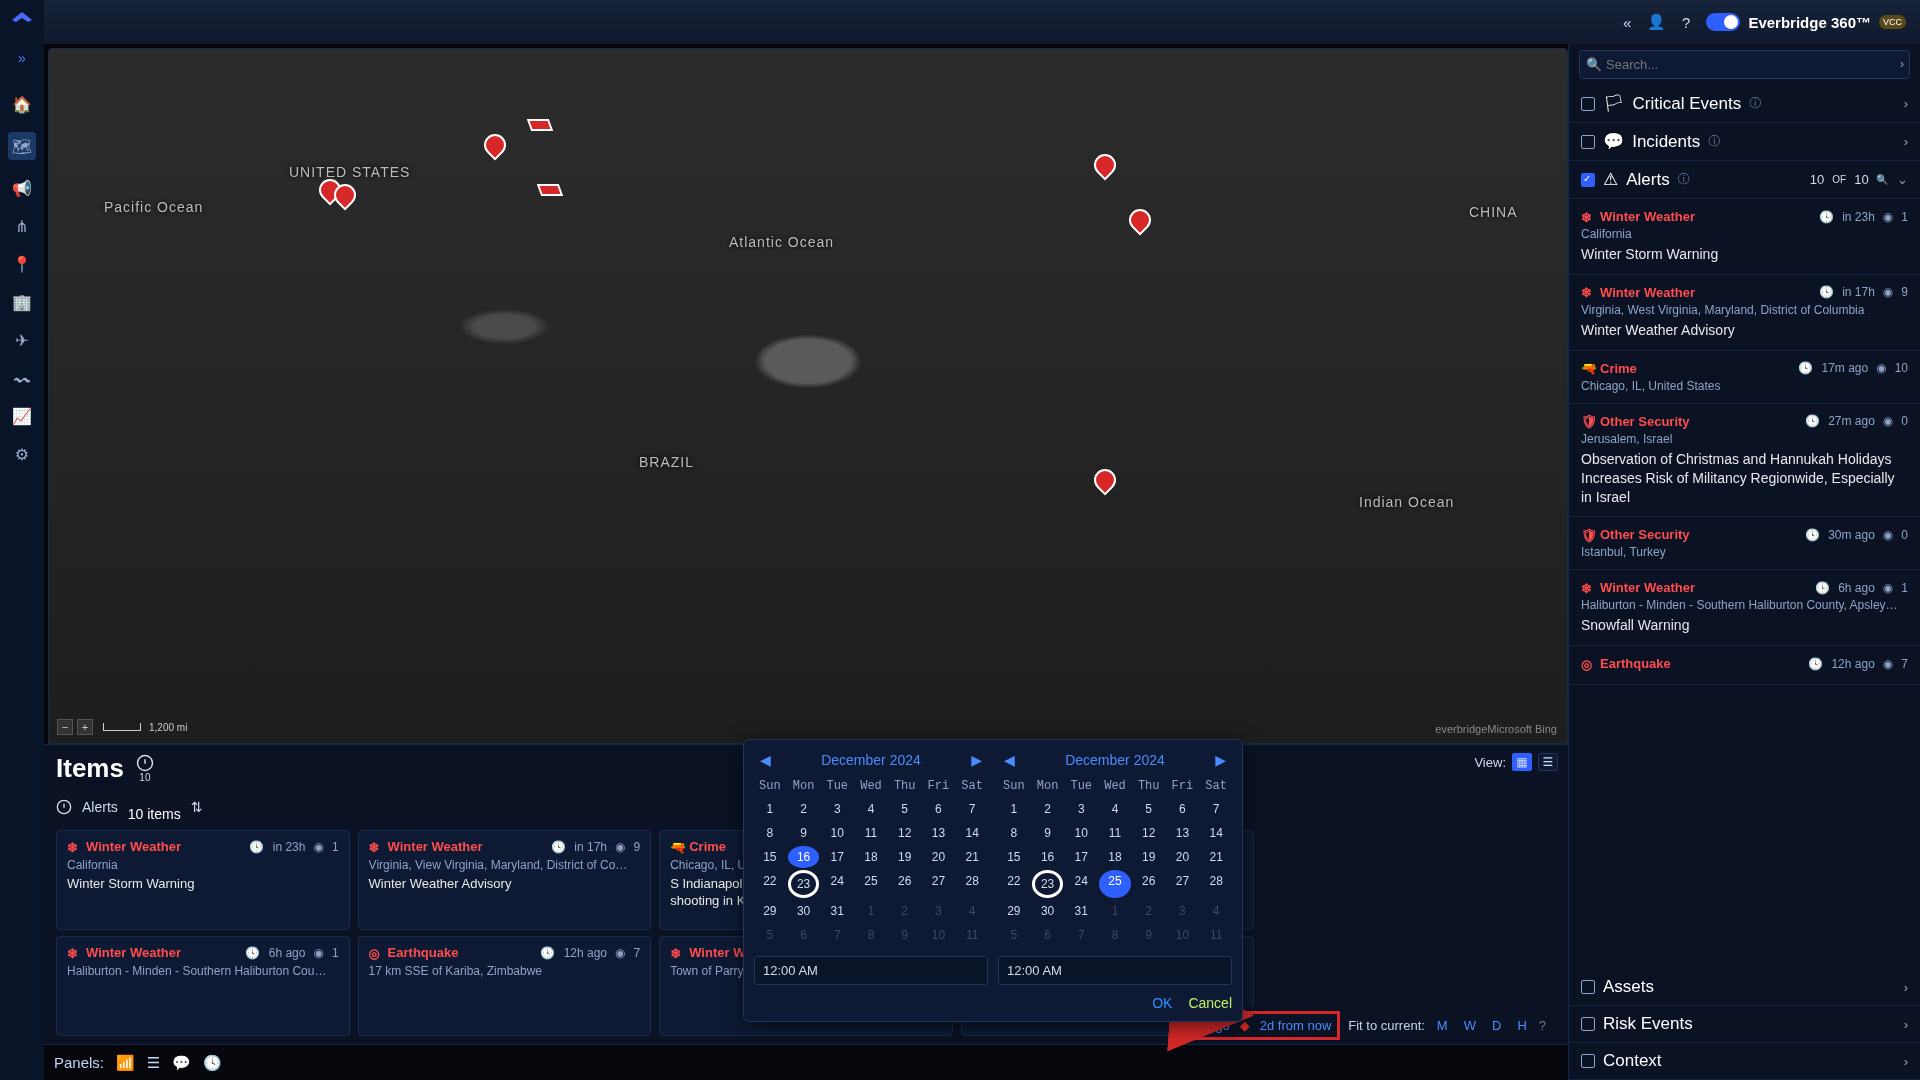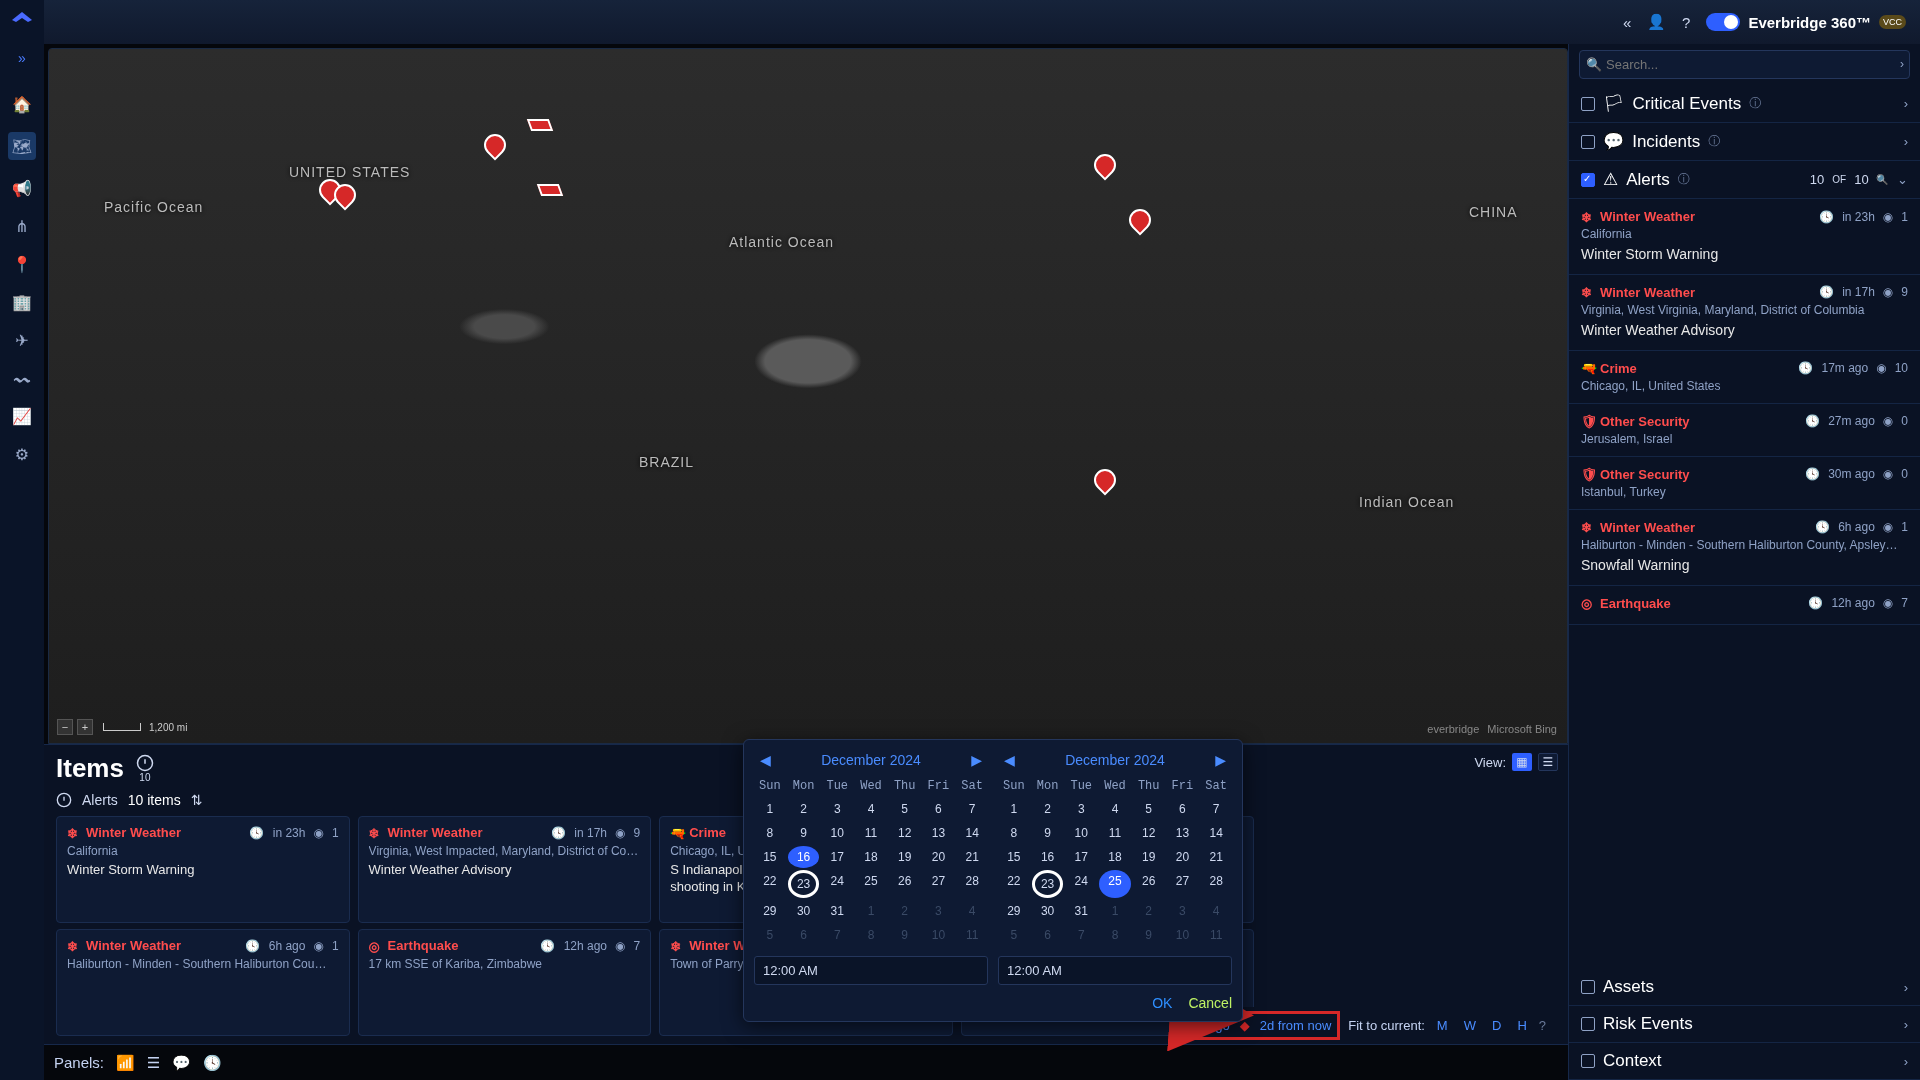--- a/index.html
+++ b/index.html
@@ -24,28 +24,28 @@
 .map-area .world { position:absolute; inset:0; background: radial-gradient(ellipse at 30% 40%, #4a4a4a 2%, transparent 3%),
   radial-gradient(ellipse at 50% 45%, #5a5a5a 4%, transparent 5%),
   linear-gradient(180deg,#2c2c2c 0%, #1e1e1e 100%); }
 .map-label { position:absolute; color:#bbb; font-size:14px; letter-spacing:1px; font-weight:500; text-shadow:0 0 4px #000; }
 .map-marker { position:absolute; width:22px; height:22px; background:#d62828; border:2px solid #fff; border-radius:50% 50% 50% 0; transform:rotate(-45deg); }
 .map-marker.poly { border-radius:0; transform:skewX(20deg); height:12px; }
 .map-zoom { position:absolute; left:8px; bottom:8px; display:flex; align-items:center; gap:4px; font-size:11px; color:#ccc; }
 .map-zoom .zb { width:16px; height:16px; background:#333; display:flex; align-items:center; justify-content:center; cursor:pointer; border:1px solid #555; }
 .map-scale { border-bottom:1px solid #ccc; border-left:1px solid #ccc; border-right:1px solid #ccc; padding:0 18px; height:8px; margin-left:6px; }
 .map-scale-text{ font-size:10px; margin-left:4px;}
-.map-attrib { position:absolute; right:10px; bottom:8px; color:#888; font-size:11px; display:flex; align-items:center; gap:8px; }
+.map-attrib { position:absolute; right:10px; bottom:8px; color:#888; font-size:11px; display:flex; align-items:center; gap:0; }
 .items-panel { height:300px; background:#0a1224; border-top:1px solid #16284a; padding:8px 12px; display:flex; flex-direction:column; }
 .items-header { display:flex; align-items:center; gap:12px; }
 .items-title { font-size:26px; font-weight:600; color:#fff; }
 .items-badge { display:flex; flex-direction:column; align-items:center; color:#cfd9f0; font-size:10px; }
 .items-badge svg{width:18px;height:18px;}
 .alerts-row { display:flex; align-items:center; gap:10px; margin-top:8px; font-size:14px; color:#cfd9f0; }
-.alerts-row .count { color:#fff; }
+.alerts-row .count { color:#fff;margin-top:14px; }
 .cards-grid { flex:1; display:grid; grid-template-columns: repeat(5,1fr); gap:8px; margin-top:8px; overflow:hidden; }
 .card { background:#0e1a33; border:1px solid #1a2c4f; border-radius:4px; padding:8px 10px; font-size:13px; display:flex; flex-direction:column; gap:4px; }
 .card .chead { display:flex; align-items:center; justify-content:space-between; }
 .card .cat { display:flex; align-items:center; gap:5px; font-weight:600; }
 .card .cat.red { color:#ff4d4d; }
 .card .meta { display:flex; gap:8px; color:#8fa2c6; font-size:12px; align-items:center; }
 .card .loc { color:#8fa2c6; font-size:12px; white-space:nowrap; overflow:hidden; text-overflow:ellipsis; }
 .card .ttl { color:#e8e8e8; font-size:13px; line-height:1.3; }
 .panels-bar { height:36px; display:flex; align-items:center; gap:12px; padding:0 10px; color:#c5d3f2; font-size:15px; border-top:1px solid #16284a; }
 .panels-bar .picon { cursor:pointer; }
@@ -218,21 +218,21 @@
                     <span class="cat-icon icon-snow"></span>
                     <span>Winter Weather</span>
                   </span>
       <span class="meta">
                     <span>🕓</span>
                     <span>in 17h</span> 
                     <span>◉</span>
                     <span>9</span>
                   </span>
     </div>
-    <div class="loc">Virginia, West Impacted, Maryland, District of Co…</div>
+    <div class="loc">Virginia, View Virginia, Maryland, District of Co…</div>
     <div class="ttl">Winter Weather Advisory</div>
               </div>
               <div class="card">
                 <div class="chead">
       <span class="cat red">
                     <span class="cat-icon icon-crime"></span>
                     <span>Crime</span>
                   </span>
       <span class="meta"> </span>
     </div>
@@ -577,20 +577,21 @@
                   <span>Other Security</span>
                 </span>
     <span class="meta">
                   <span>🕓</span>
                   <span>27m ago</span> 
                   <span>◉</span>
                   <span>0</span>
                 </span>
   </div>
   <div class="loc">Jerusalem, Israel</div>
+  <div class="ttl">Observation of Christmas and Hannukah Holidays Increases Risk of Militancy Regionwide, Especially in Israel</div>
             </div>
             <div class="alert-card">
               <div class="arow">
     <span class="cat">
                   <span class="cat-icon icon-shield"></span>
                   <span>Other Security</span>
                 </span>
     <span class="meta">
                   <span>🕓</span>
                   <span>30m ago</span> 

